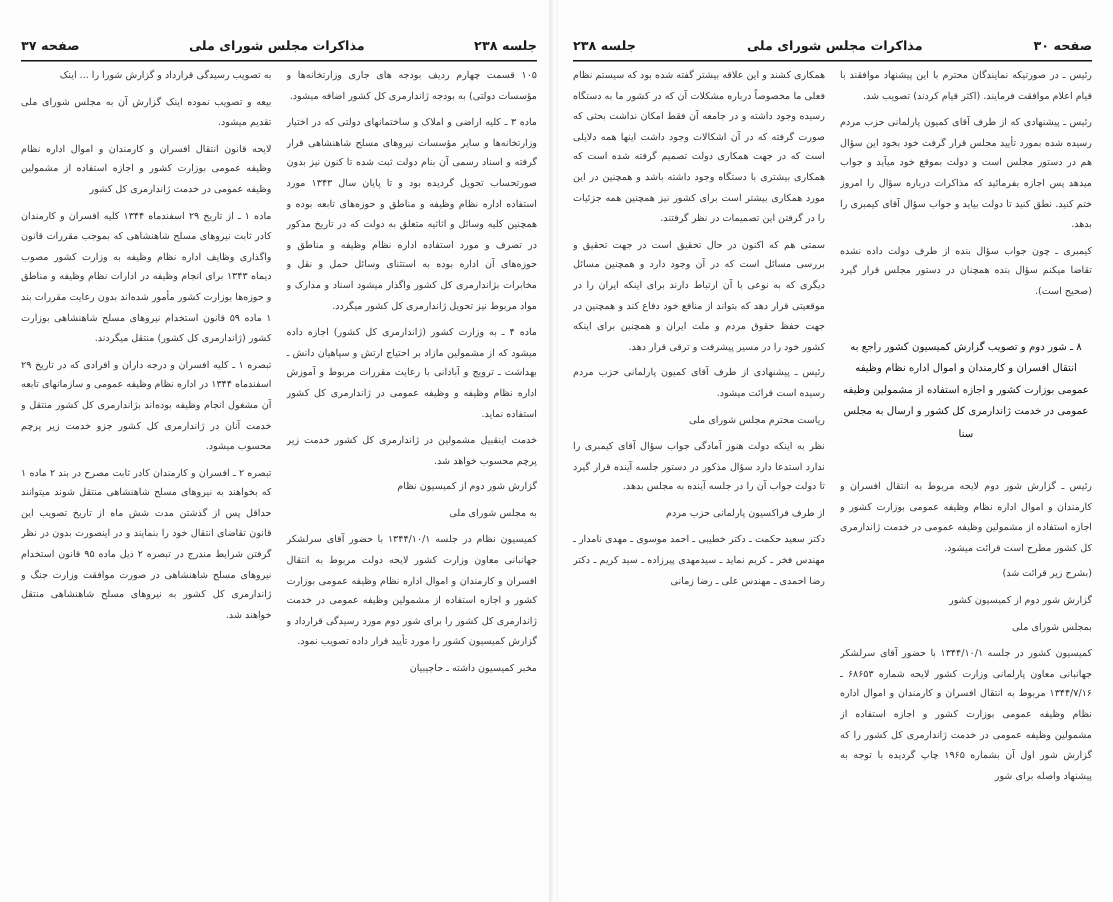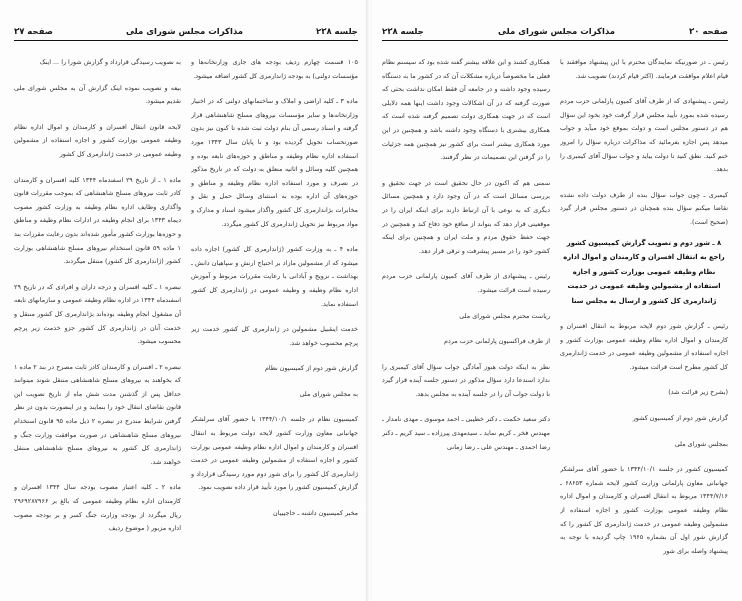--- a/index.html
+++ b/index.html
@@ -13,44 +13,43 @@
   .left-edge { position:absolute; left:0; top:0; width:6px; height:601px;
                background:linear-gradient(to right,#222,#666 60%,#fff); }
   .header { position:absolute; top:24px; left:14px; right:10px; height:14px;
             direction:rtl; display:flex; justify-content:space-between; align-items:center;
             font-size:8.5px; font-weight:bold; border-bottom:1.5px solid #111; padding-bottom:2px; }
   .page.right .header { left:10px; right:14px; }
   .cols { position:absolute; top:44px; left:14px; right:10px; bottom:20px;
           display:flex; flex-direction:row-reverse; gap:10px; direction:rtl; }
   .page.right .cols { left:10px; right:14px; }
   .col { flex:1; font-size:6.4px; line-height:13.6px; text-align:justify; color:#333; overflow:hidden; }
-  .col p { margin:12px 0 4px 0; }
+  .col p { margin:0 0 4px 0; }
   .col p.center { }
-  .title-block { font-weight:bold; text-align:center; font-size:6.8px; line-height:14.5px; color:#111; margin:6px 0; }
+  .title-block { font-weight:normal; text-align:center; font-size:6.8px; line-height:14.5px; color:#111; margin:22px 0; }
 </style>
 </head>
 <body>
 
 <div class="left-edge"></div>
 
 <div class="page left">
   <div class="header">
     <span>جلسه ۲۳۸</span>
     <span>مذاکرات مجلس شورای ملی</span>
     <span>صفحه ۳۷</span>
   </div>
   <div class="cols">
     <div class="col">
       <p>به تصویب رسیدگی قرارداد و گزارش شورا را ... اینک</p>
       <p>بیعه و تصویب نموده اینک گزارش آن به مجلس شورای ملی تقدیم میشود.</p>
       <p class="center">لایحه قانون انتقال افسران و کارمندان و اموال اداره نظام وظیفه عمومی بوزارت کشور و اجازه استفاده از مشمولین وظیفه عمومی در خدمت ژاندارمری کل کشور</p>
       <p>ماده ۱ ـ از تاریخ ۲۹ اسفندماه ۱۳۴۴ کلیه افسران و کارمندان کادر ثابت نیروهای مسلح شاهنشاهی که بموجب مقررات قانون واگذاری وظایف اداره نظام وظیفه به وزارت کشور مصوب دیماه ۱۳۴۳ برای انجام وظیفه در ادارات نظام وظیفه و مناطق و حوزه‌ها بوزارت کشور مأمور شده‌اند بدون رعایت مقررات بند ۱ ماده ۵۹ قانون استخدام نیروهای مسلح شاهنشاهی بوزارت کشور (ژاندارمری کل کشور) منتقل میگردند.</p>
       <p>تبصره ۱ ـ کلیه افسران و درجه داران و افرادی که در تاریخ ۲۹ اسفندماه ۱۳۴۴ در اداره نظام وظیفه عمومی و سازمانهای تابعه آن مشغول انجام وظیفه بوده‌اند بژاندارمری کل کشور منتقل و خدمت آنان در ژاندارمری کل کشور جزو خدمت زیر پرچم محسوب میشود.</p>
       <p>تبصره ۲ ـ افسران و کارمندان کادر ثابت مصرح در بند ۲ ماده ۱ که بخواهند به نیروهای مسلح شاهنشاهی منتقل شوند میتوانند حداقل پس از گذشتن مدت شش ماه از تاریخ تصویب این قانون تقاضای انتقال خود را بنمایند و در اینصورت بدون در نظر گرفتن شرایط مندرج در تبصره ۲ ذیل ماده ۹۵ قانون استخدام نیروهای مسلح شاهنشاهی در صورت موافقت وزارت جنگ و ژاندارمری کل کشور به نیروهای مسلح شاهنشاهی منتقل خواهند شد.</p>
-      <p>ماده ۲ ـ کلیه اعتبار مصوب بودجه سال ۱۳۴۴ افسران و کارمندان اداره نظام وظیفه عمومی که بالغ بر ۲۹۶۹۲۸۷۹۶۶ ریال میگردد از بودجه وزارت جنگ کسر و بر بودجه مصوب اداره مزبور ( موضوع ردیف</p>
     </div>
     <div class="col">
       <p>۱۰۵ قسمت چهارم ردیف بودجه های جاری وزارتخانه‌ها و مؤسسات دولتی) به بودجه ژاندارمری کل کشور اضافه میشود.</p>
       <p>ماده ۳ ـ کلیه اراضی و املاک و ساختمانهای دولتی که در اختیار وزارتخانه‌ها و سایر مؤسسات نیروهای مسلح شاهنشاهی قرار گرفته و اسناد رسمی آن بنام دولت ثبت شده تا کنون نیز بدون صورتحساب تحویل گردیده بود و تا پایان سال ۱۳۴۳ مورد استفاده اداره نظام وظیفه و مناطق و حوزه‌های تابعه بوده و همچنین کلیه وسائل و اثاثیه متعلق به دولت که در تاریخ مذکور در تصرف و مورد استفاده اداره نظام وظیفه و مناطق و حوزه‌های آن اداره بوده به استثنای وسائل حمل و نقل و مخابرات بژاندارمری کل کشور واگذار میشود اسناد و مدارک و مواد مربوط نیز تحویل ژاندارمری کل کشور میگردد.</p>
       <p>ماده ۴ ـ به وزارت کشور (ژاندارمری کل کشور) اجازه داده میشود که از مشمولین مازاد بر احتیاج ارتش و سپاهیان دانش ـ بهداشت ـ ترویج و آبادانی با رعایت مقررات مربوط و آموزش اداره نظام وظیفه و وظیفه عمومی در ژاندارمری کل کشور استفاده نماید.</p>
       <p>خدمت اینقبیل مشمولین در ژاندارمری کل کشور خدمت زیر پرچم محسوب خواهد شد.</p>
       <p class="center">گزارش شور دوم از کمیسیون نظام</p>
       <p class="center">به مجلس شورای ملی</p>
       <p>کمیسیون نظام در جلسه ۱۳۴۴/۱۰/۱ با حضور آقای سرلشکر جهانبانی معاون وزارت کشور لایحه دولت مربوط به انتقال افسران و کارمندان و اموال اداره نظام وظیفه عمومی بوزارت کشور و اجازه استفاده از مشمولین وظیفه عمومی در خدمت ژاندارمری کل کشور را برای شور دوم مورد رسیدگی قرارداد و گزارش کمیسیون کشور را مورد تأیید قرار داده تصویب نمود.</p>
       <p>مخبر کمیسیون داشته ـ حاجیبیان</p>
@@ -65,22 +64,22 @@
     <span>صفحه ۳۰</span>
     <span>مذاکرات مجلس شورای ملی</span>
     <span>جلسه ۲۳۸</span>
   </div>
   <div class="cols">
     <div class="col">
       <p>همکاری کشند و این علاقه بیشتر گفته شده بود که سیستم نظام فعلی ما مخصوصاً درباره مشکلات آن که در کشور ما به دستگاه رسیده وجود داشته و در جامعه آن فقط امکان نداشت بحثی که صورت گرفته که در آن اشکالات وجود داشت اینها همه دلایلی است که در جهت همکاری دولت تصمیم گرفته شده است که همکاری بیشتری با دستگاه وجود داشته باشد و همچنین در این مورد همکاری بیشتر است برای کشور نیز همچنین همه جزئیات را در گرفتن این تصمیمات در نظر گرفتند.</p>
       <p>سمتی هم که اکنون در حال تحقیق است در جهت تحقیق و بررسی مسائل است که در آن وجود دارد و همچنین مسائل دیگری که به نوعی با آن ارتباط دارند برای اینکه ایران را در موقعیتی قرار دهد که بتواند از منافع خود دفاع کند و همچنین در جهت حفظ حقوق مردم و ملت ایران و همچنین برای اینکه کشور خود را در مسیر پیشرفت و ترقی قرار دهد.</p>
       <p>رئیس ـ پیشنهادی از طرف آقای کمیون پارلمانی حزب مردم رسیده است قرائت میشود.</p>
       <p class="center">ریاست محترم مجلس شورای ملی</p>
+      <p>نظر به اینکه دولت هنوز آمادگی جواب سؤال آقای کیمبری را ندارد استدعا دارد سؤال مذکور در دستور جلسه آینده قرار گیرد تا دولت جواب آن را در جلسه آینده به مجلس بدهد.</p>
       <p>از طرف فراکسیون پارلمانی حزب مردم</p>
-      <p>نظر به اینکه دولت هنوز آمادگی جواب سؤال آقای کیمبری را ندارد استدعا دارد سؤال مذکور در دستور جلسه آینده قرار گیرد تا دولت جواب آن را در جلسه آینده به مجلس بدهد.</p>
       <p>دکتر سعید حکمت ـ دکتر خطیبی ـ احمد موسوی ـ مهدی نامدار ـ مهندس فخر ـ کریم نماید ـ سیدمهدی پیرزاده ـ سید کریم ـ دکتر رضا احمدی ـ مهندس علی ـ رضا زمانی</p>
     </div>
     <div class="col">
       <p>رئیس ـ در صورتیکه نمایندگان محترم با این پیشنهاد موافقند با قیام اعلام موافقت فرمایند. (اکثر قیام کردند) تصویب شد.</p>
       <p>رئیس ـ پیشنهادی که از طرف آقای کمیون پارلمانی حزب مردم رسیده شده بمورد تأیید مجلس قرار گرفت خود بخود این سؤال هم در دستور مجلس است و دولت بموقع خود میآید و جواب میدهد پس اجازه بفرمائید که مذاکرات درباره سؤال را امروز ختم کنید. نطق کنید تا دولت بیاید و جواب سؤال آقای کیمبری را بدهد.</p>
       <p>کیمبری ـ چون جواب سؤال بنده از طرف دولت داده نشده تقاضا میکنم سؤال بنده همچنان در دستور مجلس قرار گیرد (صحیح است).</p>
       <div class="title-block">۸ ـ شور دوم و تصویب گزارش کمیسیون کشور راجع به انتقال افسران و کارمندان و اموال اداره نظام وظیفه عمومی بوزارت کشور و اجازه استفاده از مشمولین وظیفه عمومی در خدمت ژاندارمری کل کشور و ارسال به مجلس سنا</div>
       <p>رئیس ـ گزارش شور دوم لایحه مربوط به انتقال افسران و کارمندان و اموال اداره نظام وظیفه عمومی بوزارت کشور و اجازه استفاده از مشمولین وظیفه عمومی در خدمت ژاندارمری کل کشور مطرح است قرائت میشود.</p>
       <p class="center">(بشرح زیر قرائت شد)</p>
       <p class="center">گزارش شور دوم از کمیسیون کشور</p>

